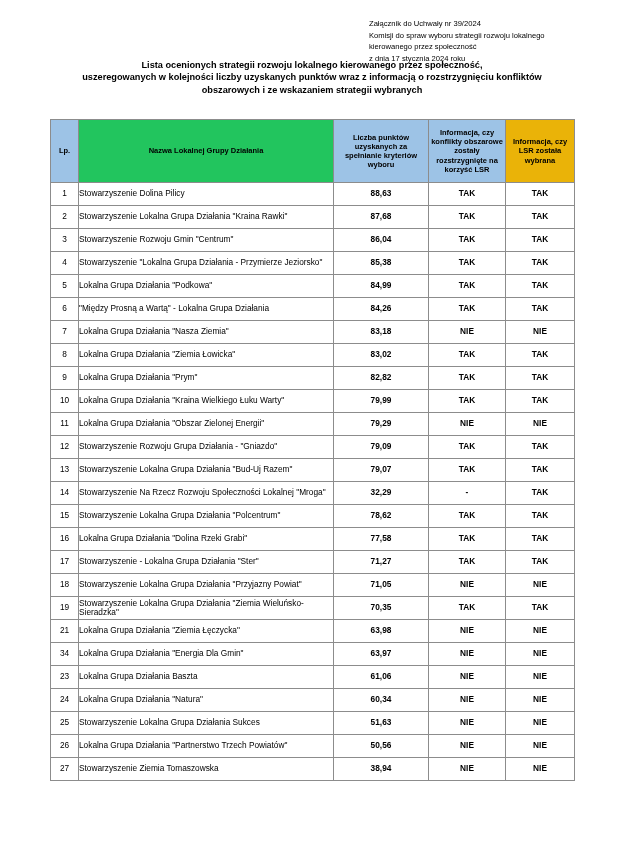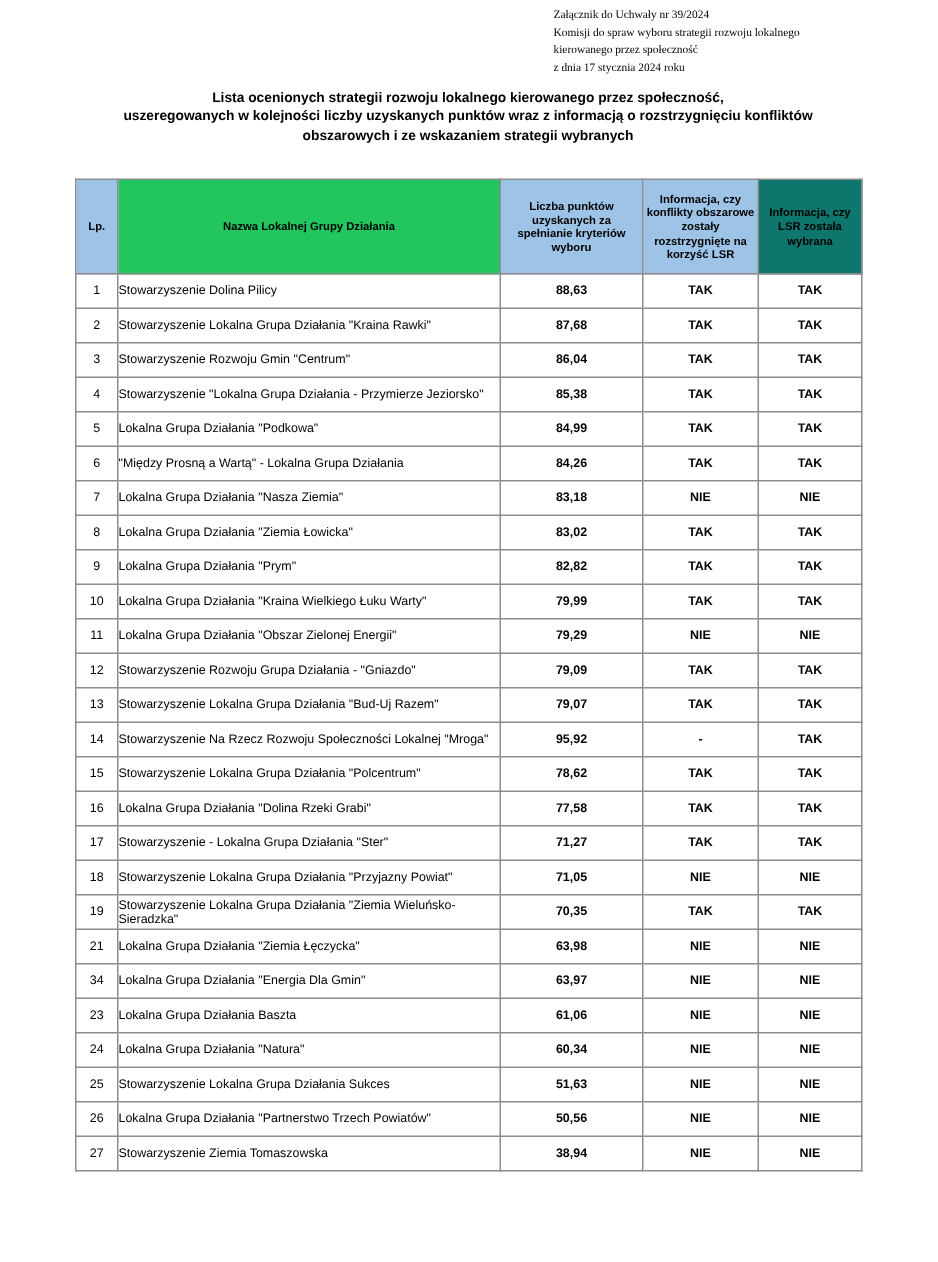--- a/index.html
+++ b/index.html
@@ -1,18 +1,18 @@
 <!DOCTYPE html>
 <html><head>
 <meta charset="utf-8">
 <style>
   html, body { margin: 0; padding: 0; background: #ffffff; }
   body { width: 625px; height: 841px; position: relative; overflow: hidden;
          font-family: "Liberation Sans", sans-serif; color: #000; }
-  .annex { position: absolute; left: 369px; top: 4px; font-size: 7.6px; line-height: 11.6px; font-family: Liberation Serif, serif; }
+  .annex { position: absolute; left: 369px; top: 18px; font-size: 7.6px; line-height: 11.6px; }
   .annex div { white-space: nowrap; }
   .title { position: absolute; left: 50px; top: 59px; width: 524px; text-align: center;
            font-size: 9.2px; font-weight: bold; line-height: 12.4px; }
   table.lst { position: absolute; left: 50px; top: 119px; border-collapse: collapse;
               table-layout: fixed; width: 524px; }
   table.lst th, table.lst td { border: 1px solid #8c8c8c; padding: 0; }
   table.lst th { background: #9dc3e6; font-weight: bold; font-size: 7.5px; line-height: 9.2px;
                  text-align: center; vertical-align: middle; height: 62px; padding: 0 2px; }
   table.lst td { font-size: 8.3px; line-height: 9.4px; height: 22px; vertical-align: middle; }
   td.lp { text-align: center; }
@@ -47,21 +47,21 @@
       <col class="c-pt">
       <col class="c-c1">
       <col class="c-c2">
   </colgroup>
   <thead>
     <tr>
       <th style="background: rgb(157, 195, 230);">Lp.</th>
       <th style="background: #22c55e;">Nazwa Lokalnej Grupy Działania</th>
       <th style="background: rgb(157, 195, 230);">Liczba punktów uzyskanych za spełnianie kryteriów wyboru</th>
       <th style="background: rgb(157, 195, 230);">Informacja, czy konflikty obszarowe zostały rozstrzygnięte na korzyść LSR</th>
-      <th style="background: #0f766e;">Informacja, czy LSR została wybrana</th>
+      <th style="background: #eab308;">Informacja, czy LSR została wybrana</th>
     </tr>
   </thead>
   <tbody id="tbody">
       <tr>
         <td class="lp">1</td>
         <td class="nm">Stowarzyszenie Dolina Pilicy</td>
         <td class="pt">88,63</td>
         <td class="c1">TAK</td>
         <td class="c2">TAK</td>
       </tr>
@@ -145,21 +145,21 @@
       <tr>
         <td class="lp">13</td>
         <td class="nm">Stowarzyszenie Lokalna Grupa Działania "Bud-Uj Razem"</td>
         <td class="pt">79,07</td>
         <td class="c1">TAK</td>
         <td class="c2">TAK</td>
       </tr>
       <tr>
         <td class="lp">14</td>
         <td class="nm">Stowarzyszenie Na Rzecz Rozwoju Społeczności Lokalnej "Mroga"</td>
-        <td class="pt">95,92</td>
+        <td class="pt">32,29</td>
         <td class="c1">-</td>
         <td class="c2">TAK</td>
       </tr>
       <tr>
         <td class="lp">15</td>
         <td class="nm">Stowarzyszenie Lokalna Grupa Działania "Polcentrum"</td>
         <td class="pt">78,62</td>
         <td class="c1">TAK</td>
         <td class="c2">TAK</td>
       </tr>

